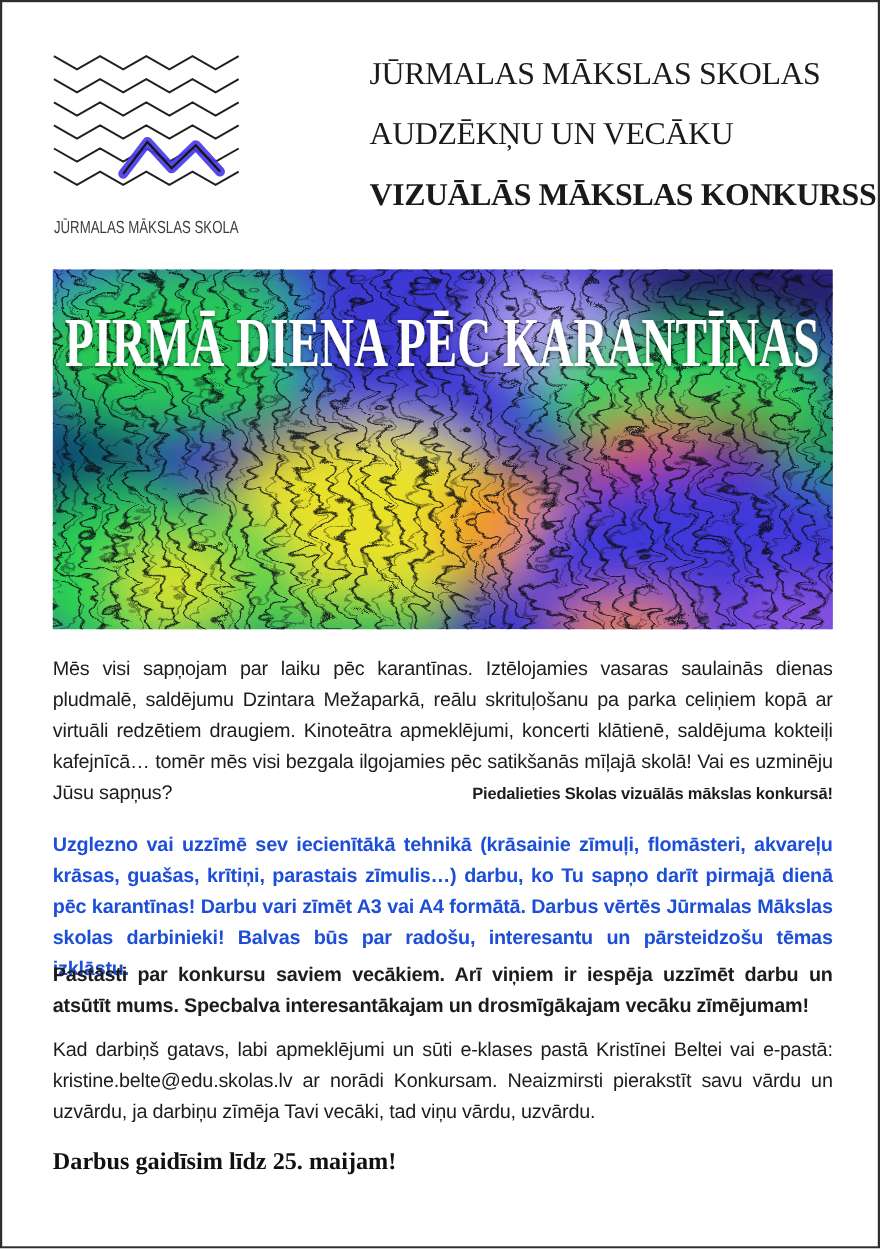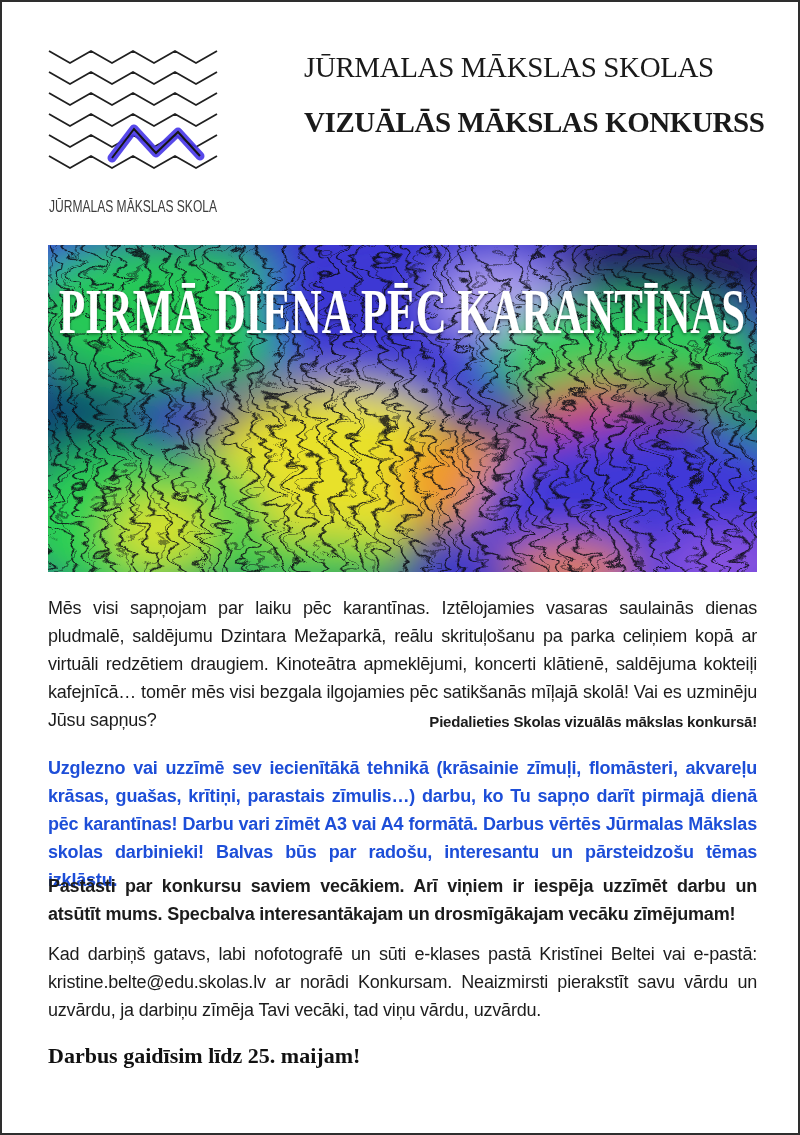--- a/index.html
+++ b/index.html
@@ -19,21 +19,21 @@
   .logo {
     position: absolute; left: 46px; top: 44px;
     width: 172px; height: 172px;
   }
   .title-block {
     position: absolute; left: 302px; top: 38px;
     font-family: "Liberation Serif", serif;
     font-size: 29px; color: #1a1a1a;
     letter-spacing: -0.4px;
   }
-  .title-line { height: 55px; line-height: 55px; white-space: nowrap; }
+  .title-line { height: 55px; line-height: 55px; white-space: nowrap; margin-left: 32px; }
   .title-line.bold { font-weight: bold; }
   .banner {
     position: absolute; left: 46px; top: 243px;
     width: 709px; height: 327px;
   }
   .banner svg { display: block; width: 709px; height: 327px; }
   .par {
     position: absolute; left: 46px; width: 709px;
     margin: 0;
     color: #1c1c1c;
@@ -70,20 +70,21 @@
       <path d="M1,5 L22,17 L43,5 L64,17 L85,5 L106,17 L127,5 L148,17 L169,5" transform="translate(0,84)"></path>
       <path d="M1,5 L22,17 L43,5 L64,17 L85,5 L106,17 L127,5 L148,17 L169,5" transform="translate(0,105)"></path>
     </g>
     <polyline points="64,112 86,83 108,107 130,86 152,110" stroke="#4a39e8" stroke-width="9" fill="none" stroke-linejoin="round" stroke-linecap="round" opacity="0.92"></polyline>
     <polyline points="64,112 86,83 108,107 130,86 152,110" stroke="#141414" stroke-width="2" fill="none" stroke-linejoin="miter"></polyline>
     <text x="1" y="166" font-family="Liberation Sans, sans-serif" font-size="16" fill="#3d3d3d" textLength="168" lengthAdjust="spacingAndGlyphs">JŪRMALAS MĀKSLAS SKOLA</text>
   </svg>
 
   <div class="title-block">
     <div class="title-line">JŪRMALAS MĀKSLAS SKOLAS</div>
+    <div class="title-line">AUDZĒKŅU UN VECĀKU</div>
     <div class="title-line bold">VIZUĀLĀS MĀKSLAS KONKURSS</div>
   </div>
 
   <div class="banner">
     <svg viewBox="0 0 709 327" preserveAspectRatio="none">
       <defs>
         <filter id="blurBig" x="-60%" y="-60%" width="220%" height="220%">
           <feGaussianBlur stdDeviation="22"></feGaussianBlur>
         </filter>
         <pattern id="veinsA" width="20" height="20" patternUnits="userSpaceOnUse" patternTransform="rotate(72)">
@@ -138,17 +139,17 @@
   </div>
 
   <p class="par" id="intro">Mēs visi sapņojam par laiku pēc karantīnas. Iztēlojamies vasaras saulainās dienas pludmalē, saldējumu Dzintara Mežaparkā, reālu skrituļošanu pa parka celiņiem kopā ar virtuāli redzētiem draugiem. Kinoteātra apmeklējumi, koncerti klātienē, saldējuma kokteiļi kafejnīcā… tomēr mēs visi bezgala ilgojamies pēc satikšanās mīļajā skolā! Vai es uzminēju Jūsu sapņus?</p>
 
   <p class="par" id="invitation">Piedalieties Skolas vizuālās mākslas konkursā!</p>
 
   <p class="par" id="rules">Uzglezno vai uzzīmē sev iecienītākā tehnikā (krāsainie zīmuļi, flomāsteri, akvareļu krāsas, guašas, krītiņi, parastais zīmulis…) darbu, ko Tu sapņo darīt pirmajā dienā pēc karantīnas! Darbu vari zīmēt A3 vai A4 formātā. Darbus vērtēs Jūrmalas Mākslas skolas darbinieki! Balvas būs par radošu, interesantu un pārsteidzošu tēmas izklāstu.</p>
 
   <p class="par" id="parents">Pastāsti par konkursu saviem vecākiem. Arī viņiem ir iespēja uzzīmēt darbu un atsūtīt mums. Specbalva interesantākajam un drosmīgākajam vecāku zīmējumam!</p>
 
-  <p class="par" id="submission"><span>Kad darbiņš gatavs, labi nofotografē un sūti e-klases pastā Kristīnei Beltei vai e-pastā: </span><span>kristine.belte@edu.skolas.lv</span><span> ar norādi Konkursam. Neaizmirsti pierakstīt savu vārdu un uzvārdu, ja darbiņu zīmēja Tavi vecāki, tad viņu vārdu, uzvārdu.</span></p>
+  <p class="par" id="submission"><span>Kad darbiņš gatavs, labi apmeklējumi un sūti e-klases pastā Kristīnei Beltei vai e-pastā: </span><span>kristine.belte@edu.skolas.lv</span><span> ar norādi Konkursam. Neaizmirsti pierakstīt savu vārdu un uzvārdu, ja darbiņu zīmēja Tavi vecāki, tad viņu vārdu, uzvārdu.</span></p>
 
   <p class="par" id="deadline">Darbus gaidīsim līdz 25. maijam!</p>
 
 </div>
 
 </body></html>

